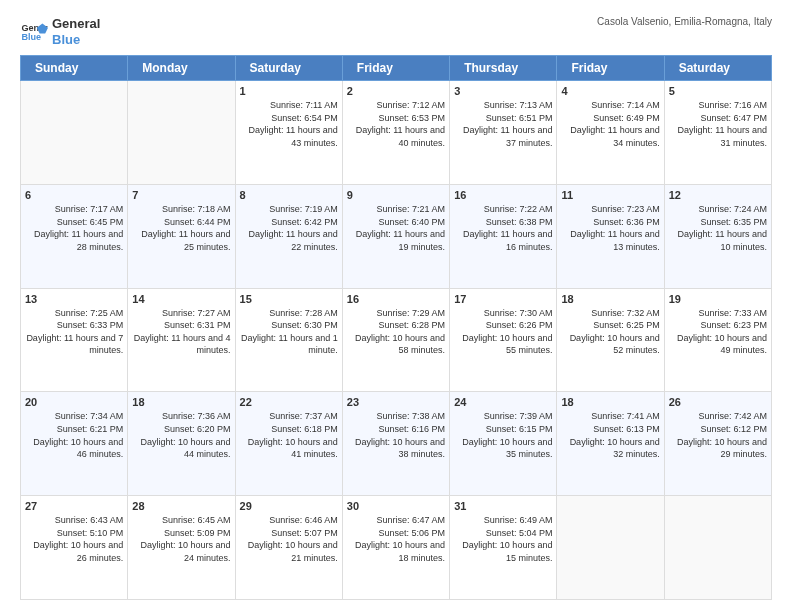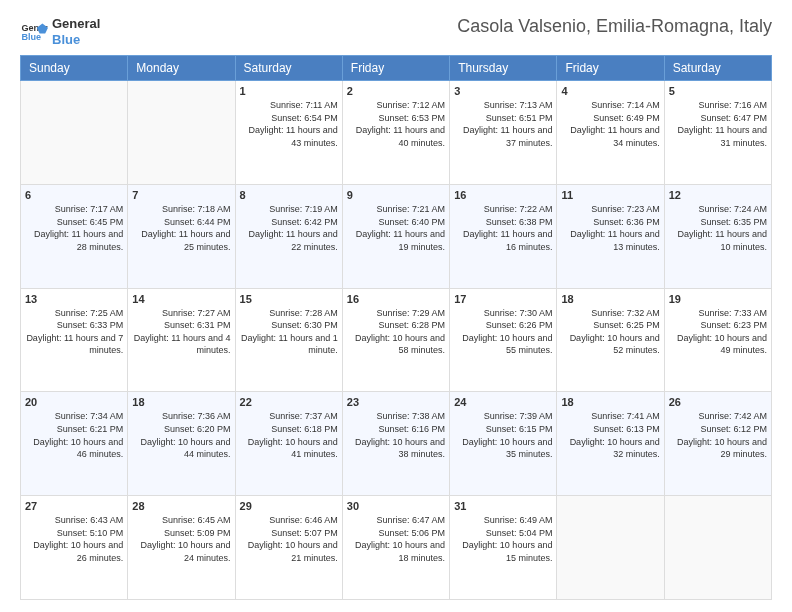--- a/index.html
+++ b/index.html
@@ -35,35 +35,35 @@
     .title-block {
       text-align: right;
     }
     .month-title {
       font-size: 32px;
       font-weight: normal;
       color: #333;
       line-height: 1.1;
     }
     .subtitle {
-      font-size: 18px;
+      font-size: 10px;
       color: #555;
     }
     .calendar {
       flex: 1;
       border-collapse: collapse;
       width: 100%;
       table-layout: fixed;
     }
     .calendar th {
       background-color: #4a7fc1;
       color: #fff;
       font-size: 12px;
-      font-weight: normal;
-      padding: 5px 8px;
+      font-weight: bold;
+      padding: 5px 14px;
       text-align: left;
       border: 1px solid #6a9fd8;
     }
     .calendar td {
       vertical-align: top;
       font-size: 9.5px;
       color: #333;
       padding: 4px 4px;
       border: 1px solid #ddd;
       background: #fff;

